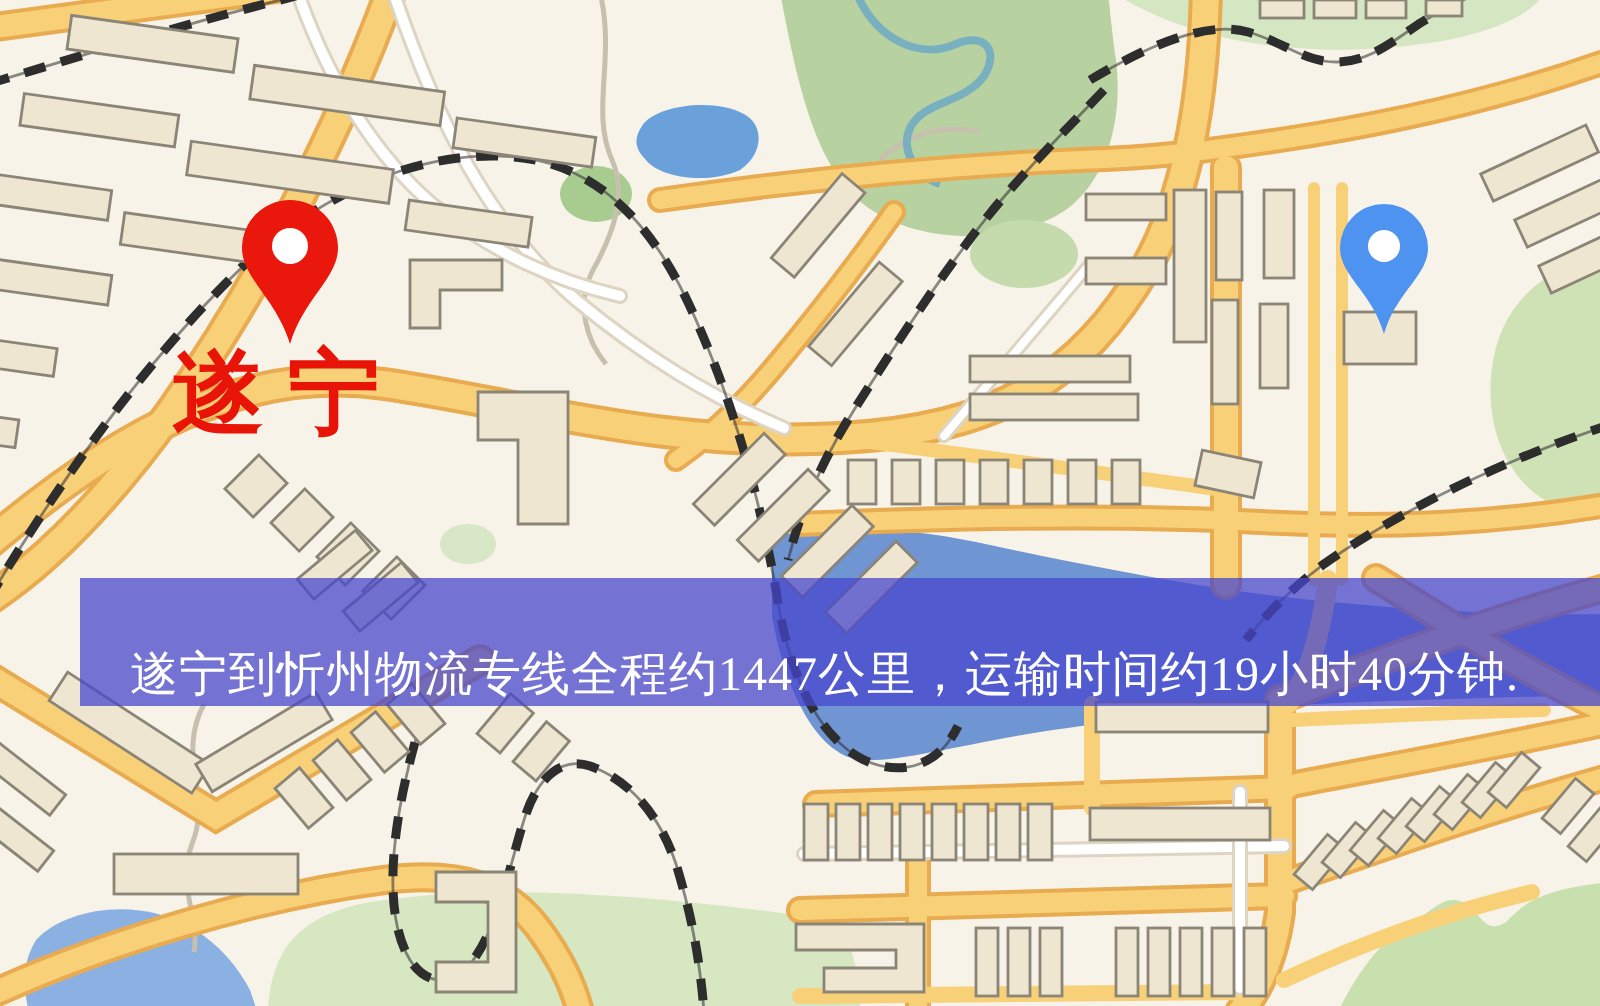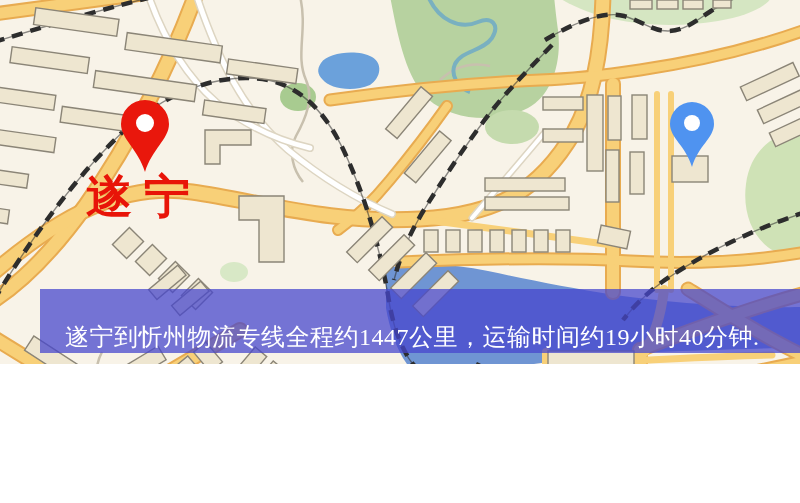--- a/index.html
+++ b/index.html
@@ -1,16 +1,16 @@
 <!DOCTYPE html>
 <html><head>
 <meta charset="utf-8">
 <style>
   html,body{margin:0;padding:0;background:#ffffff;}
-  .stage{position:relative;width:800px;height:364px;overflow:hidden;
+  .stage{position:relative;width:800px;height:503px;overflow:hidden;
          font-family:"Liberation Sans",sans-serif;background:#f8f3e8;}
   svg.map{position:absolute;left:0;top:0;width:800px;height:503px;}
 
   
   .rc{fill:none;stroke:#e8ab50;stroke-linecap:round;}
   .rf{fill:none;stroke:#f8d078;stroke-linecap:round;}
   .wc{fill:none;stroke:#ddd5c2;stroke-linecap:round;}
   .wf{fill:none;stroke:#ffffff;stroke-linecap:round;}
   .rail-base{fill:none;stroke:#2d2d2d;stroke-width:1.4;opacity:.55;}
   .rail-dash{fill:none;stroke:#2d2d2d;stroke-width:4.5;stroke-dasharray:11 8;}

